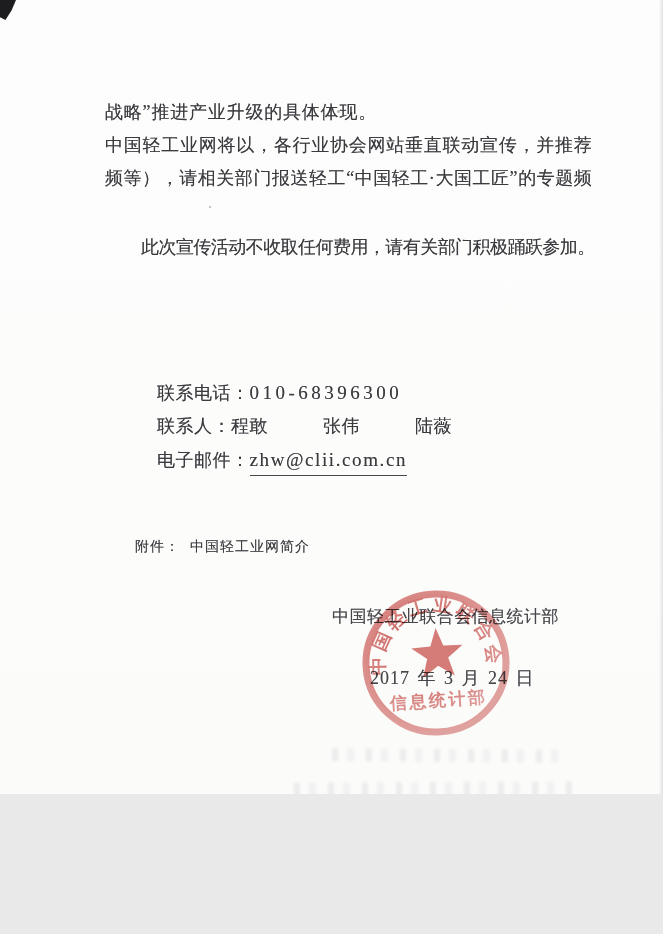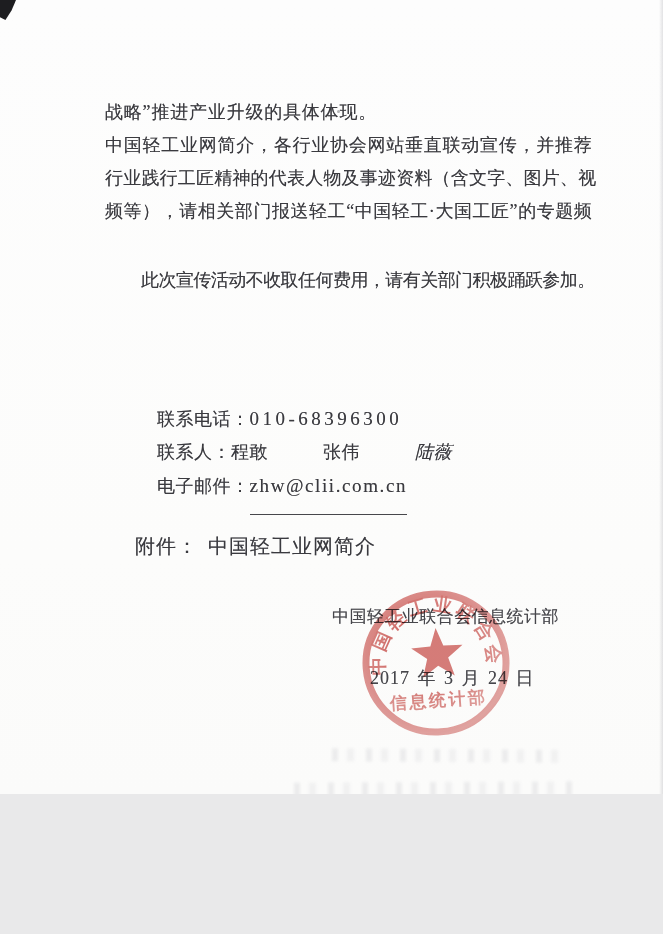--- a/index.html
+++ b/index.html
@@ -39,34 +39,34 @@
     font-size: 18px; line-height: 33.1px; letter-spacing: 0.2px;
     text-shadow: 0 0 .5px rgba(58,58,63,.55);
   }
   .line { white-space: nowrap; text-align: justify; text-align-last: justify; }
   .line.short { text-align-last: left; letter-spacing: 0.8px; }
   .line.indent { padding-left: 36px; }
   .line.tight { letter-spacing: -0.55px; margin-top: 36px; }
 
   
   .contact-block {
-    position: absolute; left: 157px; top: 402px;
+    position: absolute; left: 157px; top: 376px;
     font-size: 18px; line-height: 33px; letter-spacing: 0.5px;
     text-shadow: 0 0 .5px rgba(58,58,63,.5);
   }
   .contact-row { white-space: nowrap; }
   .value-latin { font-size: 19px; letter-spacing: 3.5px; }
-  .email-underline { border-bottom: 1px solid #47474c; letter-spacing: 1.6px; padding-bottom: 18px; }
+  .email-underline { border-bottom: 1px solid #47474c; letter-spacing: 1.6px; padding-bottom: 5px; }
   .person-name { margin-right: 55px; }
-  .person-name:last-child { margin-right: 0; font-style: italic; }
+  .person-name:last-child { margin-right: 0; }
 
   
   .attachment-row {
     position: absolute; left: 135px; top: 530px;
-    font-size: 20px; line-height: 33px; letter-spacing: 1px; white-space: nowrap;
+    font-size: 14px; line-height: 33px; letter-spacing: 1px; white-space: nowrap;
     text-shadow: 0 0 .5px rgba(58,58,63,.5);
     text-align: center;
   }
   .attachment-row .gap { display: inline-block; width: 10px; }
 
   
   .signature-line {
     position: absolute; left: 332px; top: 604px;
     font-size: 17px; line-height: 26px; letter-spacing: 0.45px; white-space: nowrap;
     color: #46464b; text-shadow: 0 0 .5px rgba(70,70,75,.5);
@@ -108,22 +108,21 @@
 
   <div class="artifact-topleft"></div>
   <div class="speck s1"></div>
   <div class="speck s2"></div>
   <div class="speck s3"></div>
   <div class="edge-right"></div>
   <div class="edge-bottom"></div>
 
   <div class="body-text">
     <div class="line short">战略”推进产业升级的具体体现。</div>
-    <div class="line">中国轻工业网简介，各行业协会网站垂直联动宣传，并推荐</div>
-    <div class="line">行业践行工匠精神的代表人物及事迹资料（含文字、图片、视</div>
+    <div class="line">中国轻工业网将以，各行业协会网站垂直联动宣传，并推荐</div>
     <div class="line">频等），请相关部门报送轻工“中国轻工·大国工匠”的专题频</div>
     <div class="line indent tight">此次宣传活动不收取任何费用，请有关部门积极踊跃参加。</div>
   </div>
 
   <div class="contact-block">
     <div class="contact-row">
       <span>联系电话：</span><span class="value-latin">010-68396300</span>
     </div>
     <div class="contact-row">
       <span>联系人：</span><span class="person-name">程敢</span><span class="person-name">张伟</span><span class="person-name">陆薇</span>

